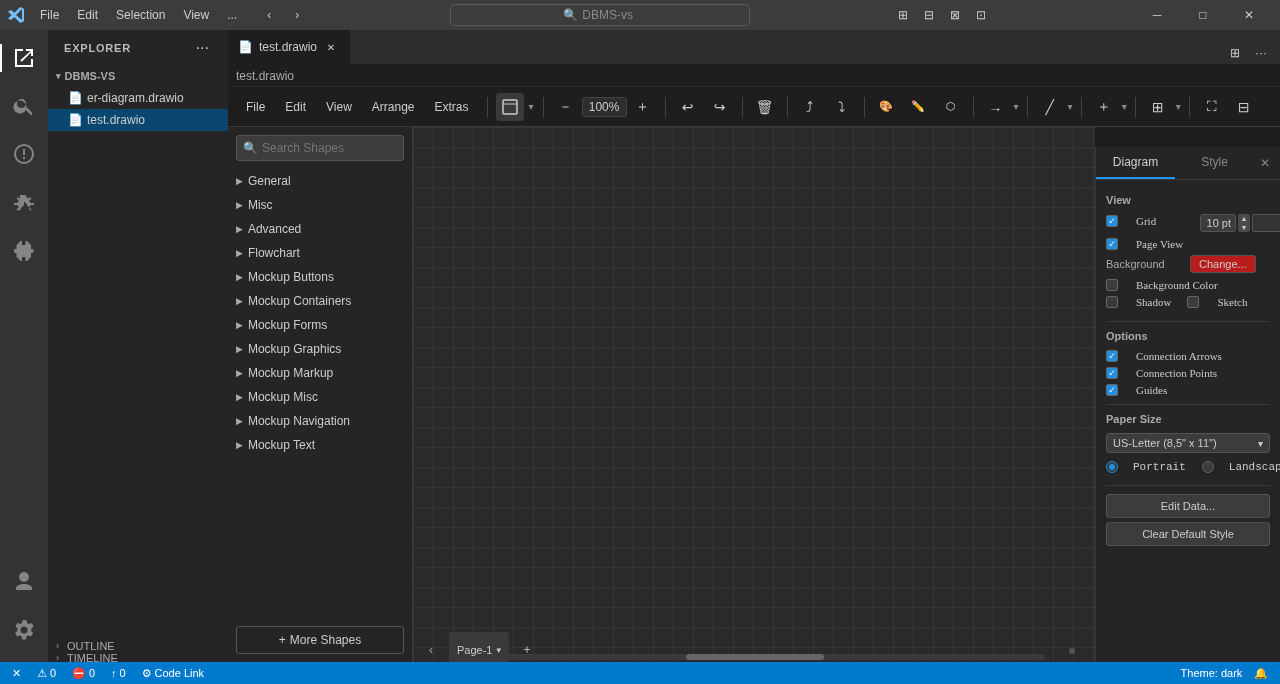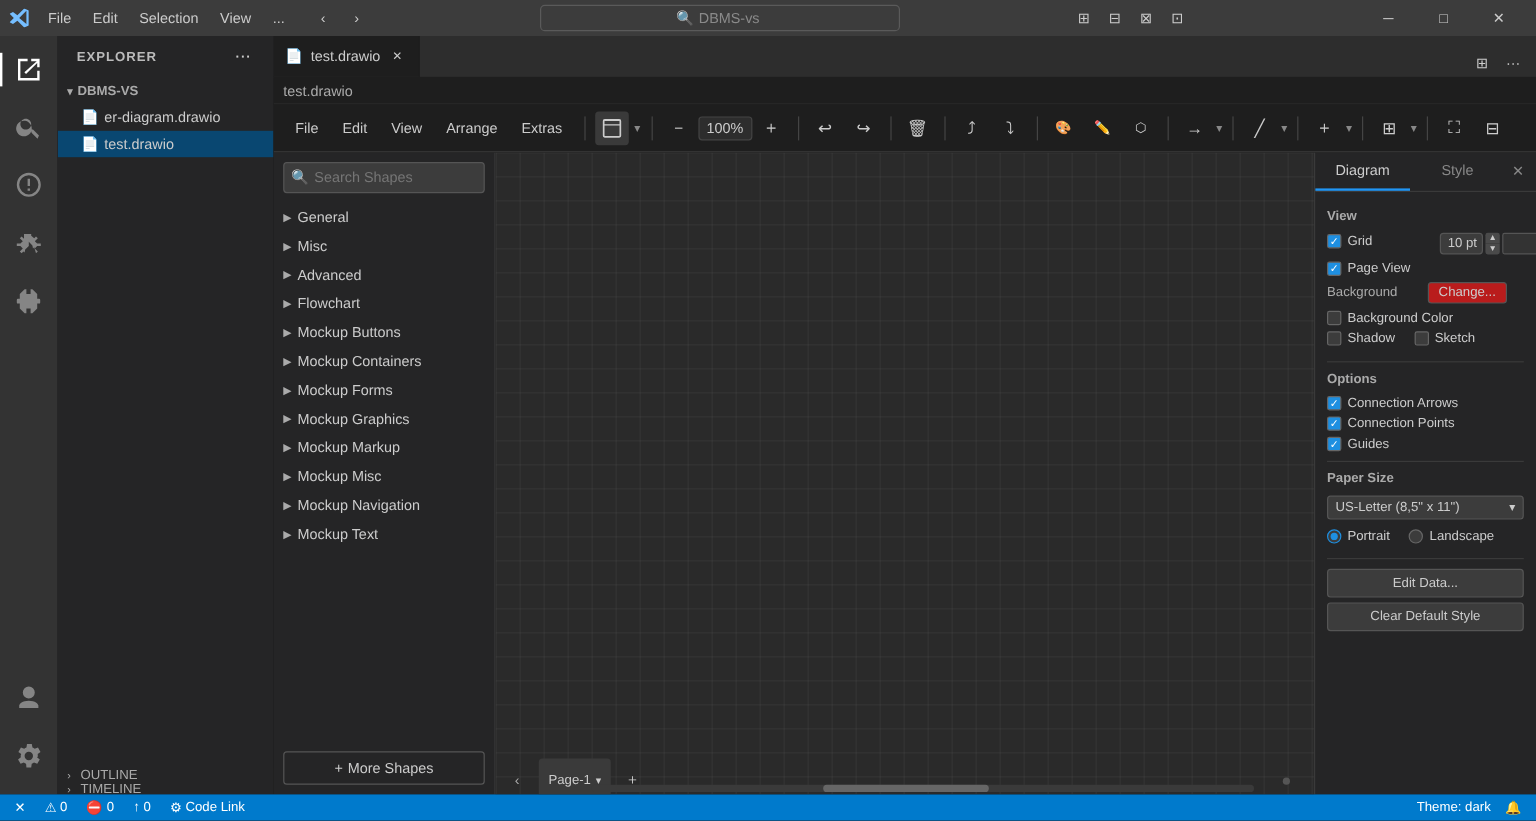--- a/index.html
+++ b/index.html
@@ -480,20 +480,21 @@
 
     
     .right-panel {
       width: 185px;
       background: #252526;
       border-left: 1px solid #3a3a3a;
       display: flex;
       flex-direction: column;
       flex-shrink: 0;
       overflow: hidden;
+      margin-top: 20px;
     }
     .right-panel-tabs {
       display: flex;
       border-bottom: 1px solid #3a3a3a;
       position: relative;
       align-items: center;
     }
     .right-panel-tab {
       flex: 1;
       height: 32px;
@@ -540,22 +541,23 @@
       gap: 4px;
     }
     .form-label {
       font-size: 11px;
       color: #aaaaaa;
       min-width: 80px;
     }
     .checkbox-row {
       display: flex;
       align-items: center;
-      gap: 5px;
+      gap: 18px;
       margin-bottom: 5px;
+      font-family: Liberation Serif, serif;
     }
     .checkbox-row label {
       font-size: 11px;
       color: #cccccc;
     }
     .cb {
       width: 12px;
       height: 12px;
       border: 1px solid #666;
       border-radius: 2px;
@@ -622,22 +624,23 @@
       cursor: pointer;
     }
     .divider {
       height: 1px;
       background: #3a3a3a;
       margin: 8px 0;
     }
     .radio-row {
       display: flex;
       align-items: center;
-      gap: 5px;
+      gap: 15px;
       margin-bottom: 4px;
+      font-family: Liberation Mono, monospace;
     }
     .radio-row label {
       font-size: 11px;
       color: #cccccc;
     }
     .radio-circle {
       width: 12px;
       height: 12px;
       border: 1px solid #666;
       border-radius: 50%;

